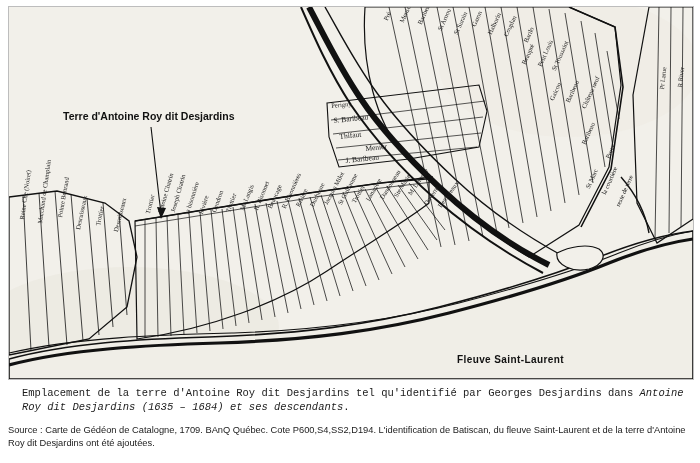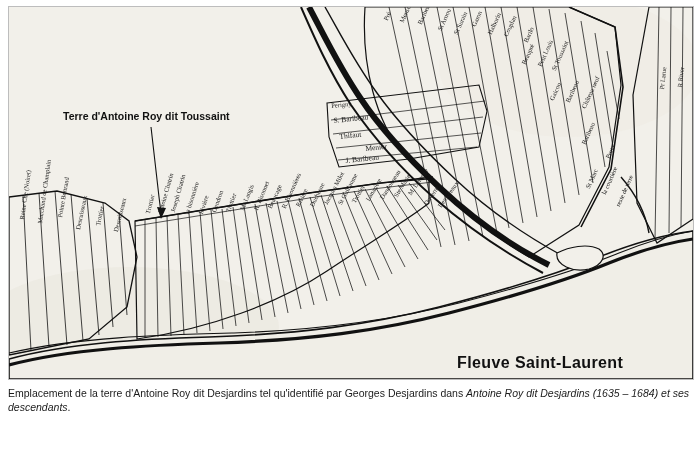--- a/index.html
+++ b/index.html
@@ -49,21 +49,21 @@
     line-height: 1;
     pointer-events: none;
   }
   .lbl-batiscan {
     font-size: 17px;
     font-weight: 700;
     letter-spacing: 1.6px;
     color: #111;
   }
   .lbl-fleuve {
-    font-size: 16px;
+    font-size: 10px;
     font-weight: 700;
     letter-spacing: 0.4px;
   }
   .lbl-terre {
     font-size: 10.5px;
     font-weight: 700;
   }
   .lbl-small {
     font-size: 7.5px;
     font-weight: 400;
@@ -79,21 +79,21 @@
   
   .caption {
     position: absolute;
     left: 8px;
     top: 386px;
     width: 684px;
     font-size: 10.5px;
     color: #1b1b1b;
     line-height: 1.38;
   }
-  .caption .c1 { margin: 0 0 9px 0; }
+  .caption .c1 { margin: 0 0 9px 14px; font-family: Liberation Mono, monospace; }
   .caption .c2 { margin: 0; font-size: 9.3px; }
   .it { font-style: italic; }
 </style>
 </head>
 <body>
 
 <div id="page">
 
   <div class="figure">
     <div class="map-canvas">
@@ -224,21 +224,21 @@
           <path d="M612 170 C 626 186, 636 204, 640 226" fill="none" stroke="#111" stroke-width="1.4"></path>
 
           <path d="M142 120 L 150 190 L 152 206" fill="none" stroke="#111" stroke-width="1.1"></path>
           <polygon points="152,212 148,200 157,201" fill="#111"></polygon>
         </g>
       </svg>
 
 
       <div class="lbl lbl-fleuve" style="left:448px; top:348px;">Fleuve Saint-Laurent</div>
 
-      <div class="lbl lbl-terre" style="left:54px; top:104px;">Terre d'Antoine Roy dit Toussaint</div>
+      <div class="lbl lbl-terre" style="left:54px; top:104px;">Terre d'Antoine Roy dit Desjardins</div>
 
       <div class="lbl lbl-tiny" style="left:10px; top:212px; transform:rotate(-82deg); transform-origin:left top;">Reine Che (Noiret)</div>
       <div class="lbl lbl-tiny" style="left:28px; top:216px; transform:rotate(-82deg); transform-origin:left top;">Marchand de Champlain</div>
       <div class="lbl lbl-tiny" style="left:48px; top:210px; transform:rotate(-80deg); transform-origin:left top;">Pointe Bertrand</div>
       <div class="lbl lbl-tiny" style="left:66px; top:222px; transform:rotate(-78deg); transform-origin:left top;">Desruisseaux</div>
       <div class="lbl lbl-tiny" style="left:86px; top:218px; transform:rotate(-78deg); transform-origin:left top;">Trottier</div>
       <div class="lbl lbl-tiny" style="left:104px; top:224px; transform:rotate(-76deg); transform-origin:left top;">Desruisseaux</div>
 
       <div class="lbl lbl-tiny" style="left:136px; top:206px; transform:rotate(-76deg); transform-origin:left top;">Trottier</div>
       <div class="lbl lbl-tiny" style="left:148px; top:206px; transform:rotate(-74deg); transform-origin:left top;">Antoine Chatrin</div>
@@ -291,15 +291,16 @@
       <div class="lbl lbl-tiny" style="left:606px; top:198px; transform:rotate(-66deg); transform-origin:left top;">reste de terre</div>
 
       <div class="lbl lbl-tiny" style="left:650px; top:82px; transform:rotate(-84deg); transform-origin:left top;">Pr Larue</div>
       <div class="lbl lbl-tiny" style="left:668px; top:80px; transform:rotate(-84deg); transform-origin:left top;">R River</div>
 
     </div>
   </div>
 
   <div class="caption">
     <p class="c1"><span>Emplacement de la terre d'Antoine Roy dit Desjardins tel qu'identifié par Georges Desjardins dans </span><span class="it">Antoine Roy dit Desjardins (1635 – 1684) et ses descendants</span><span>.</span></p>
+    <p class="c2">Source : Carte de Gédéon de Catalogne, 1709. BAnQ Québec. Cote P600,S4,SS2,D194. L'identification de Batiscan, du fleuve Saint-Laurent et de la terre d'Antoine Roy dit Desjardins ont été ajoutées.</p>
   </div>
 
 </div>
 
 </body></html>

